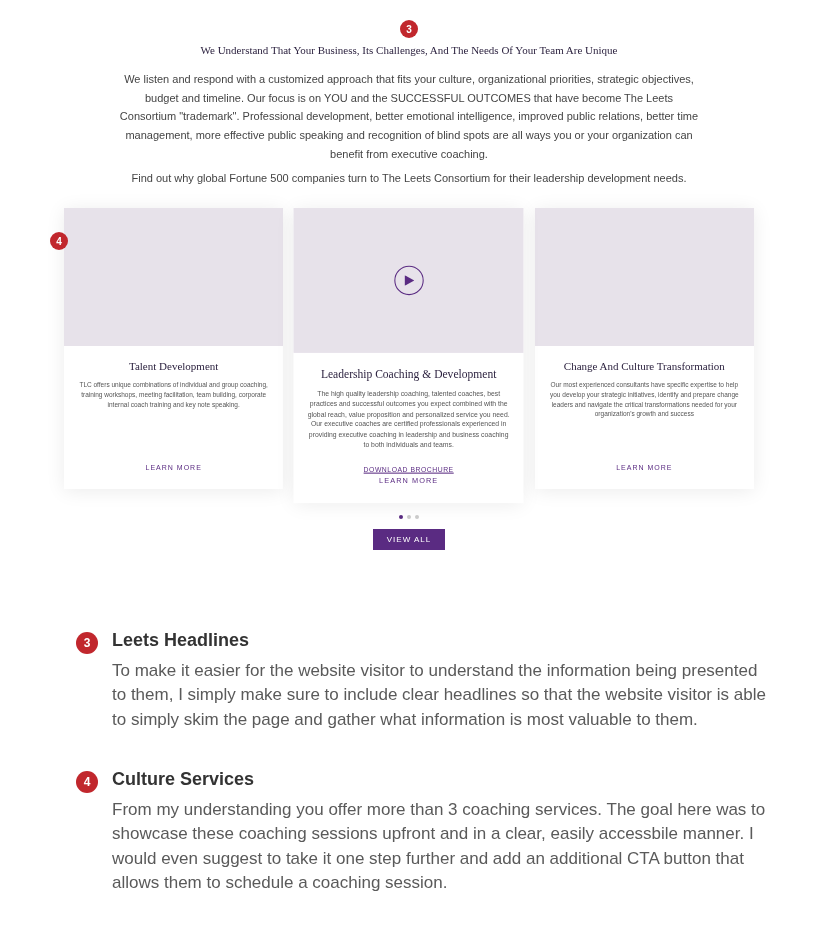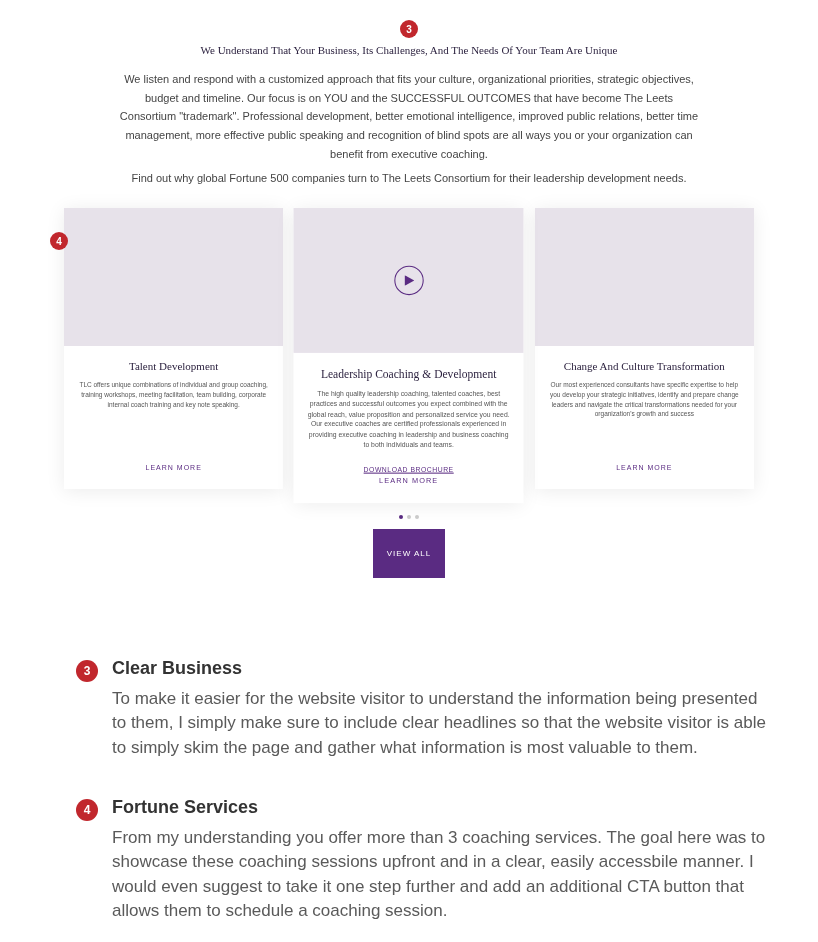--- a/index.html
+++ b/index.html
@@ -132,21 +132,21 @@
   .dot { width:4px; height:4px; border-radius:50%; background:#ccc;}
   .dot.active { background: var(--purple);}
   .viewall {
     display:block;
     margin: 10px auto 0;
     background: var(--purple);
     color:#fff;
     border:none;
     font-size:8px;
     letter-spacing:1px;
-    padding: 20px 14px;
+    padding: 6px 14px;
     cursor:pointer;
   }
 
   
   .annot {
     padding: 10px 50px 0 76px;
     margin-top: 40px;
   }
   .annot-item {
     display:flex;
@@ -233,24 +233,24 @@
     <div class="dot"></div>
   </div>
 
   <button class="viewall">VIEW ALL</button>
 </div>
 
 <div class="annot">
   <div class="annot-item">
     <div class="annot-badge">3</div>
     <div>
-      <div class="annot-title">Clear Business</div>
+      <div class="annot-title">Leets Headlines</div>
       <div class="annot-body">To make it easier for the website visitor to understand the information being presented to them, I simply make sure to include clear headlines so that the website visitor is able to simply skim the page and gather what information is most valuable to them.</div>
     </div>
   </div>
   <div class="annot-item">
     <div class="annot-badge">4</div>
     <div>
-      <div class="annot-title">Fortune Services</div>
+      <div class="annot-title">Culture Services</div>
       <div class="annot-body">From my understanding you offer more than 3 coaching services. The goal here was to showcase these coaching sessions upfront and in a clear, easily accessbile manner. I would even suggest to take it one step further and add an additional CTA button that allows them to schedule a coaching session.</div>
     </div>
   </div>
 </div>
 
 </body></html>

